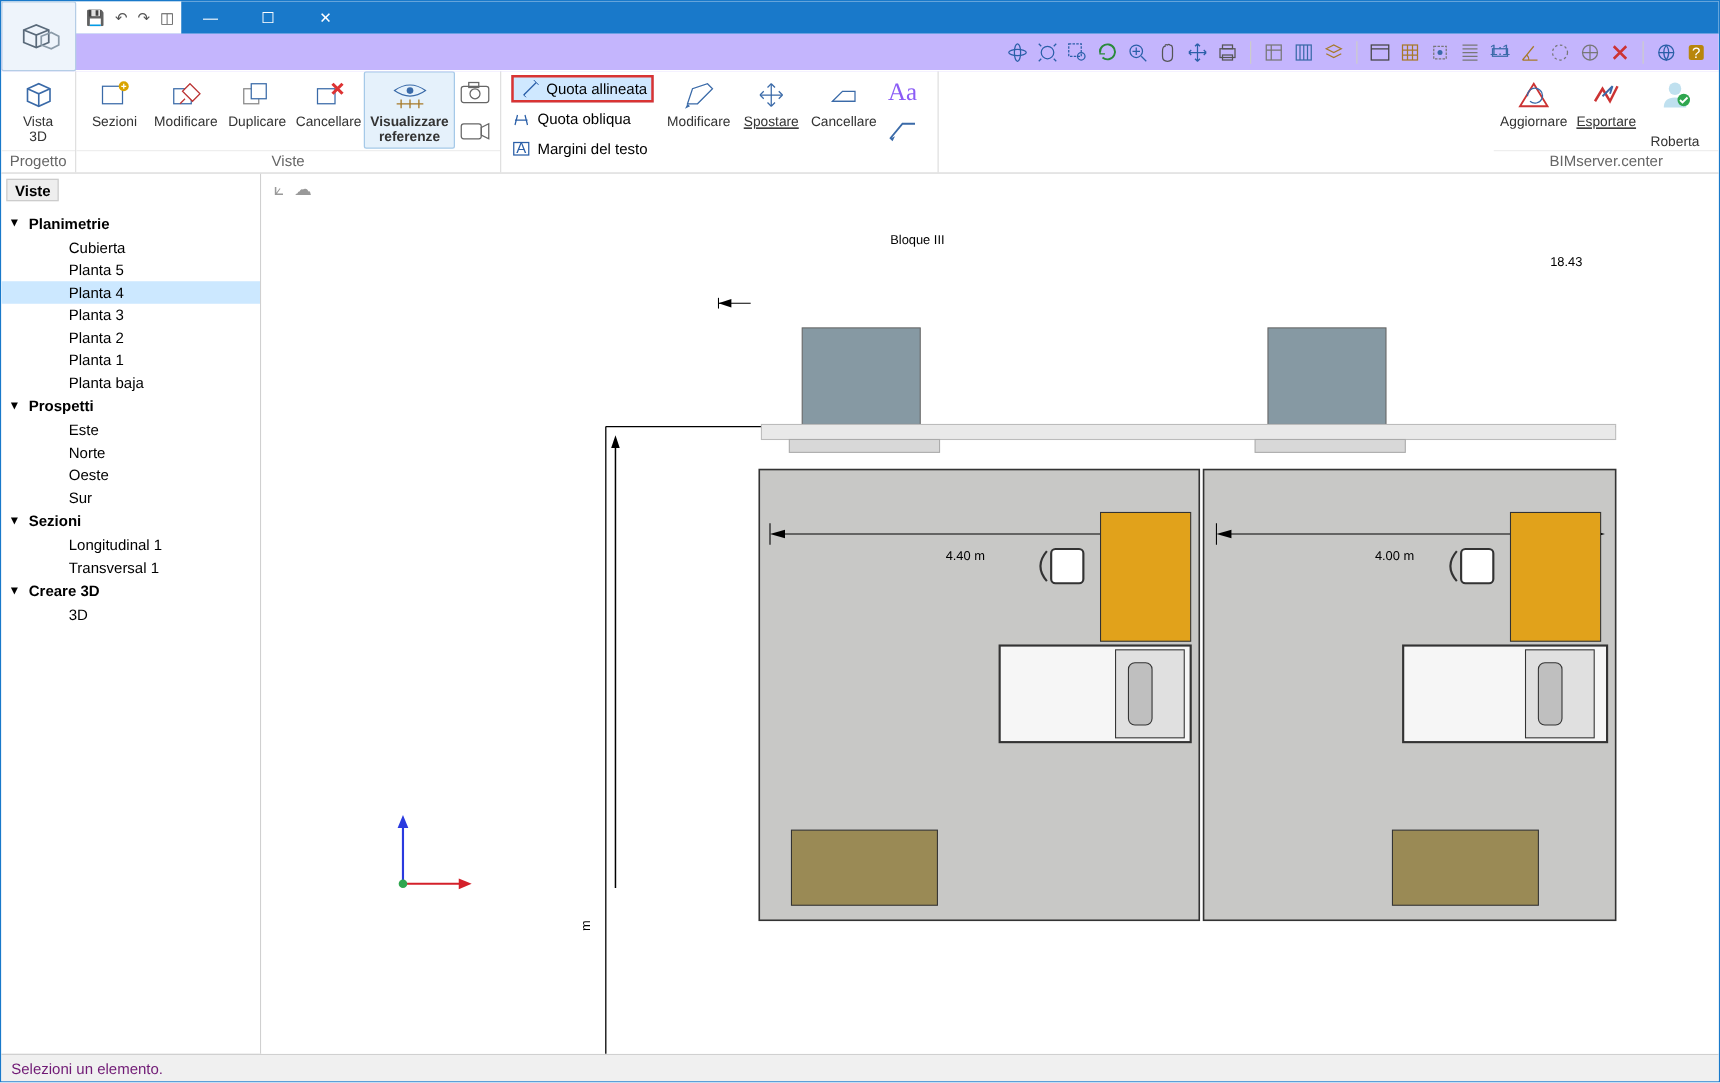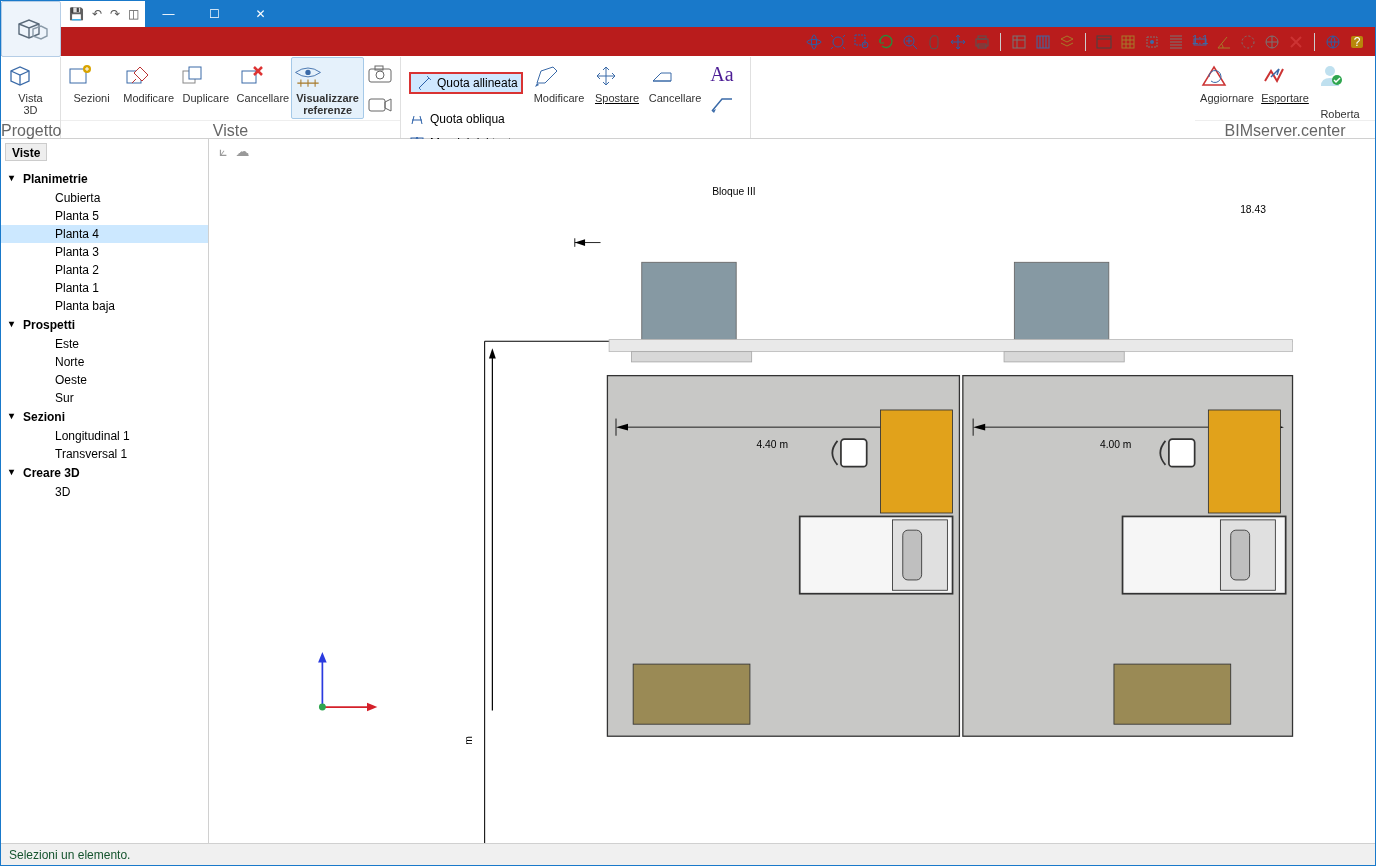--- a/index.html
+++ b/index.html
@@ -7,54 +7,54 @@
   html,body { margin:0; padding:0; background:#fff; }
   .window { width:1376px; height:866px; border:1px solid var(--titlebar); display:flex; flex-direction:column; overflow:hidden; }
   
   .titlebar { height:26px; background:var(--titlebar); display:flex; align-items:center; color:#fff; }
   .titlebar-qat { height:26px; display:flex; align-items:center; background:#fff; padding:0 6px; gap:8px; }
   .qat-btn { color:#555; cursor:pointer; }
   .titlebar-title { flex:1; text-align:center; font-weight:600; }
   .titlebar-ctrls { display:flex; }
   .titlebar-ctrls div { width:46px; height:26px; display:flex; align-items:center; justify-content:center; color:#fff; cursor:pointer; }
   
-  .minibar { height:30px; background:#b91c1c; border-bottom:1px solid #fff; display:flex; align-items:center; justify-content:flex-end; padding-right:8px; gap:4px; position:relative; }
+  .minibar { height:30px; background:#c4b5fd; border-bottom:1px solid #fff; display:flex; align-items:center; justify-content:flex-end; padding-right:8px; gap:4px; position:relative; }
   .minibar .appicon { position:absolute; left:0; top:-26px; width:60px; height:56px; background:#eef4fb; border:1px solid #b5cde6; border-radius:2px; display:flex; align-items:center; justify-content:center; }
   .mini-btn { width:20px; height:20px; display:flex; align-items:center; justify-content:center; cursor:pointer; }
   .mini-sep { width:1px; height:18px; background:#ccc; margin:0 4px; }
   
   .ribbon { height:82px; background:#fff; display:flex; border-bottom:1px solid #d0d0d0; }
   .grp { border-right:1px solid #e0e0e0; display:flex; flex-direction:column; }
   .grp:last-child { border-right:none; margin-left:auto; }
   .grp-body { flex:1; display:flex; align-items:flex-start; gap:0; padding:0 2px; }
-  .grp-label { height:18px; font-size:16px; color:#666; text-align:center; border-top:1px solid #eee; padding-top:1px; }
-  .bigbtn { width:60px; height:62px; display:flex; flex-direction:column; justify-content:flex-start; padding-top:4px; gap:2px; cursor:pointer; border:1px solid transparent; border-radius:2px; }
+  .grp-label { height:18px; font-size:12px; color:#666; text-align:center; border-top:1px solid #eee; padding-top:1px; }
+  .bigbtn { width:60px; height:62px; display:flex; flex-direction:column; align-items:center; justify-content:flex-start; padding-top:4px; gap:2px; cursor:pointer; border:1px solid transparent; border-radius:2px; }
   .bigbtn.sel { background:#e5f1fb; border-color:#a5c9e8; }
   .bigbtn .ico { width:32px; height:28px; display:flex; align-items:center; justify-content:center; }
   .bigbtn .lbl { font-size:11px; text-align:center; line-height:12px; color:#333; }
   .colbtns { width:60px; display:flex; flex-direction:column; gap:2px; padding-top:3px; }
   .rowbtn { height:22px; display:flex; align-items:center; gap:6px; padding:0 6px; cursor:pointer; border:1px solid transparent; border-radius:2px; font-size:11px; white-space:nowrap; }
-  .rowbtn.highlight { background:#cfe8ff; border:2px solid #d93333; border-radius:0; padding:0 10px 0 6px; margin:12px 6px; }
+  .rowbtn.highlight { background:#cfe8ff; border:2px solid #d93333; border-radius:0; padding:0 10px 0 6px; margin:0 6px; }
   .rowbtn .sico { width:14px; height:14px; display:inline-flex; align-items:center; justify-content:center; }
   
   .body { flex:1; display:flex; min-height:0; }
   .side { width:208px; background:#fff; border-right:1px solid #d0d0d0; display:flex; flex-direction:column; }
   .side-header { height:18px; padding:2px 6px; font-weight:600; background:#eee; margin:0 0 2px 0; border:1px solid #ccc; display:inline-block; }
   .tree { flex:1; overflow:auto; padding:2px 0; }
   .tree-group { padding:3px 0 3px 22px; font-weight:600; position:relative; cursor:pointer; }
   .tree-group::before { content:"▾"; position:absolute; left:8px; top:3px; font-size:10px; }
   .tree-child { padding:2px 0 2px 54px; cursor:pointer; }
   .tree-child.sel { background:#cce8ff; }
   
   .canvaswrap { flex:1; position:relative; overflow:hidden; background:#fff; }
   .toptiny { position:absolute; left:10px; top:4px; display:flex; gap:8px; }
   .toptiny span { color:#999; cursor:pointer; font-size:14px; }
   .drawing { position:absolute; inset:22px 0 0 0; }
   
-  .status { height:22px; background:#f0f0f0; border-top:1px solid #d0d0d0; display:flex; align-items:center; padding:4px 8px; font-size:12px; color:#14532d; }
+  .status { height:22px; background:#f0f0f0; border-top:1px solid #d0d0d0; display:flex; align-items:center; padding:4px 8px; font-size:12px; color:#701a75; }
 </style>
 </head>
 <body>
 
 <div class="window">
 
   <div class="titlebar">
     <div class="titlebar-qat">
       <span style="width:54px;"></span>
       <span class="qat-btn">💾</span>
@@ -352,21 +352,21 @@
         <div class="bigbtn">
           <span class="ico">
               <svg width="30" height="26" viewBox="0 0 30 26">
                 <path d="M6 18 L14 10 L24 10 L24 18 Z" fill="none" stroke="#3a6aa8"></path>
                 <path d="M6 18 H24" stroke="#3a6aa8"></path>
               </svg>
             </span>
           <span class="lbl">Cancellare</span>
         </div>
         <div class="colbtns" style="width:38px;">
-          <span class="mini-btn" style="width:34px;height:28px;font-family:Georgia,serif;font-size:20px;color:#4c1d95;">Aa</span>
+          <span class="mini-btn" style="width:34px;height:28px;font-family:Georgia,serif;font-size:20px;color:#8b5cf6;">Aa</span>
           <span class="mini-btn" style="width:34px;height:28px;">
               <svg width="28" height="22" viewBox="0 0 28 22">
                 <path d="M4 18 L14 6 L24 6" stroke="#3a6aa8" fill="none" stroke-width="1.5"></path>
                 <path d="M4 18 L8 16 L6 20 Z" fill="#3a6aa8"></path>
               </svg>
             </span>
         </div>
       </div>
     </div>
 

